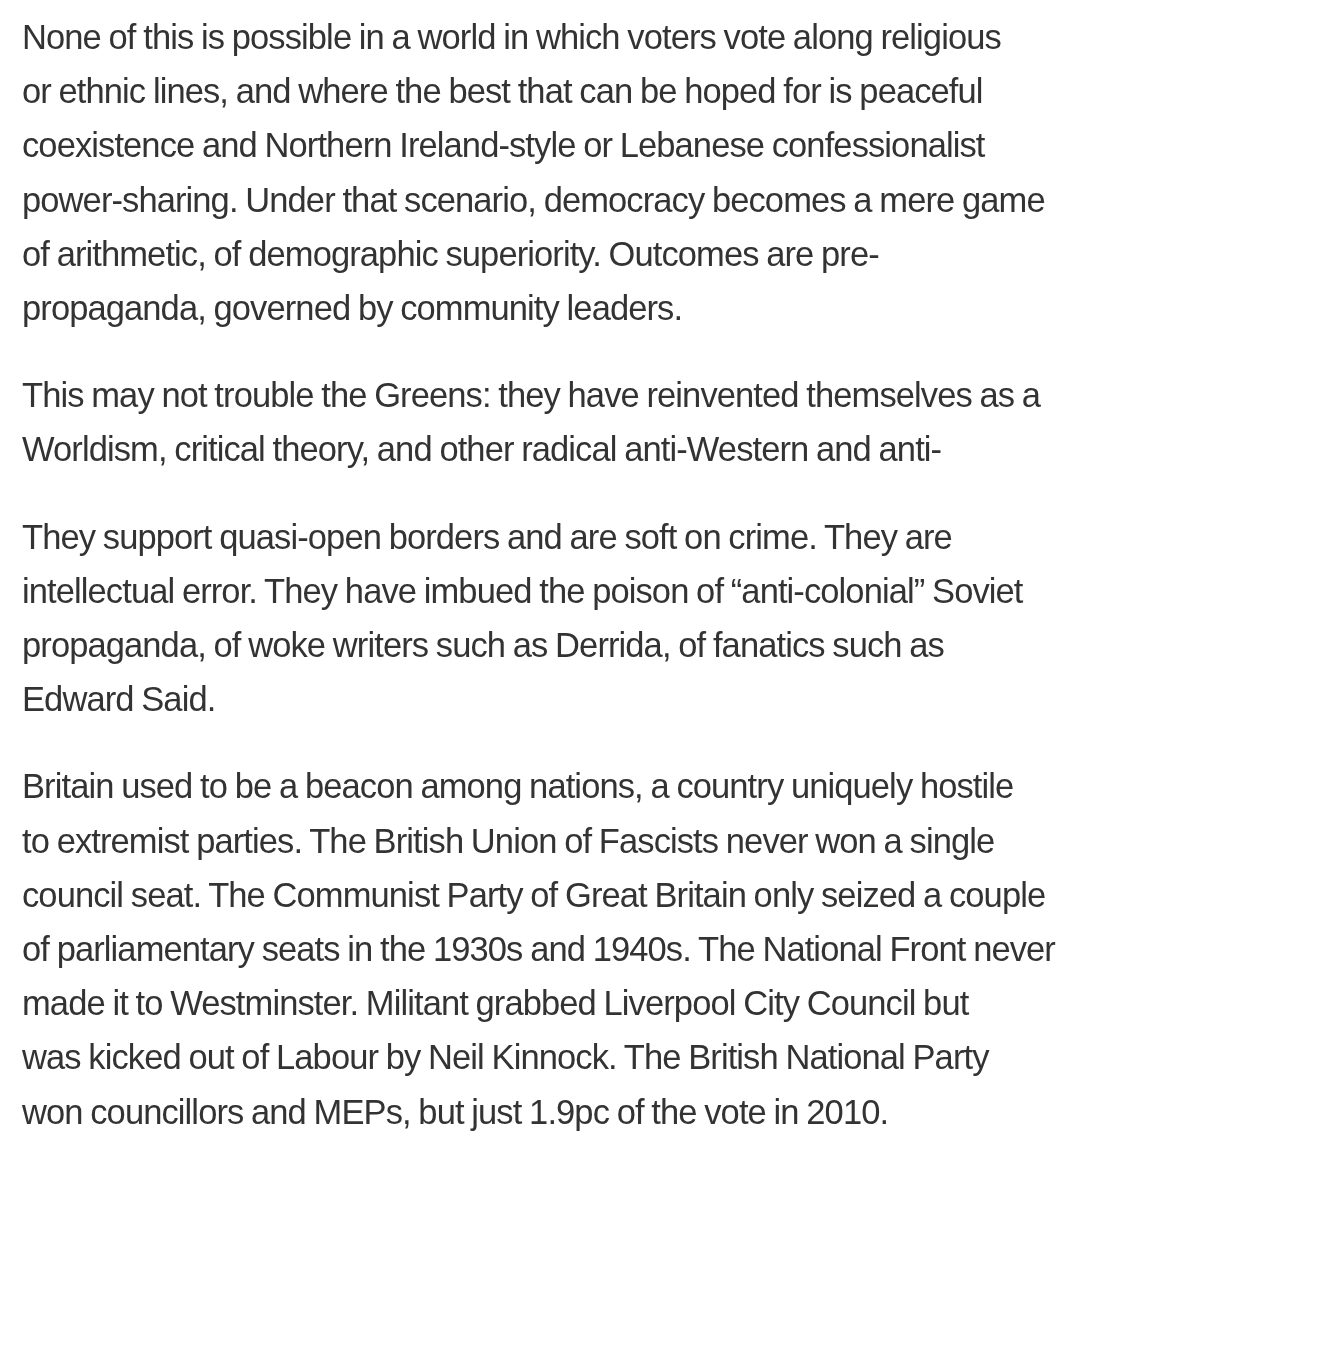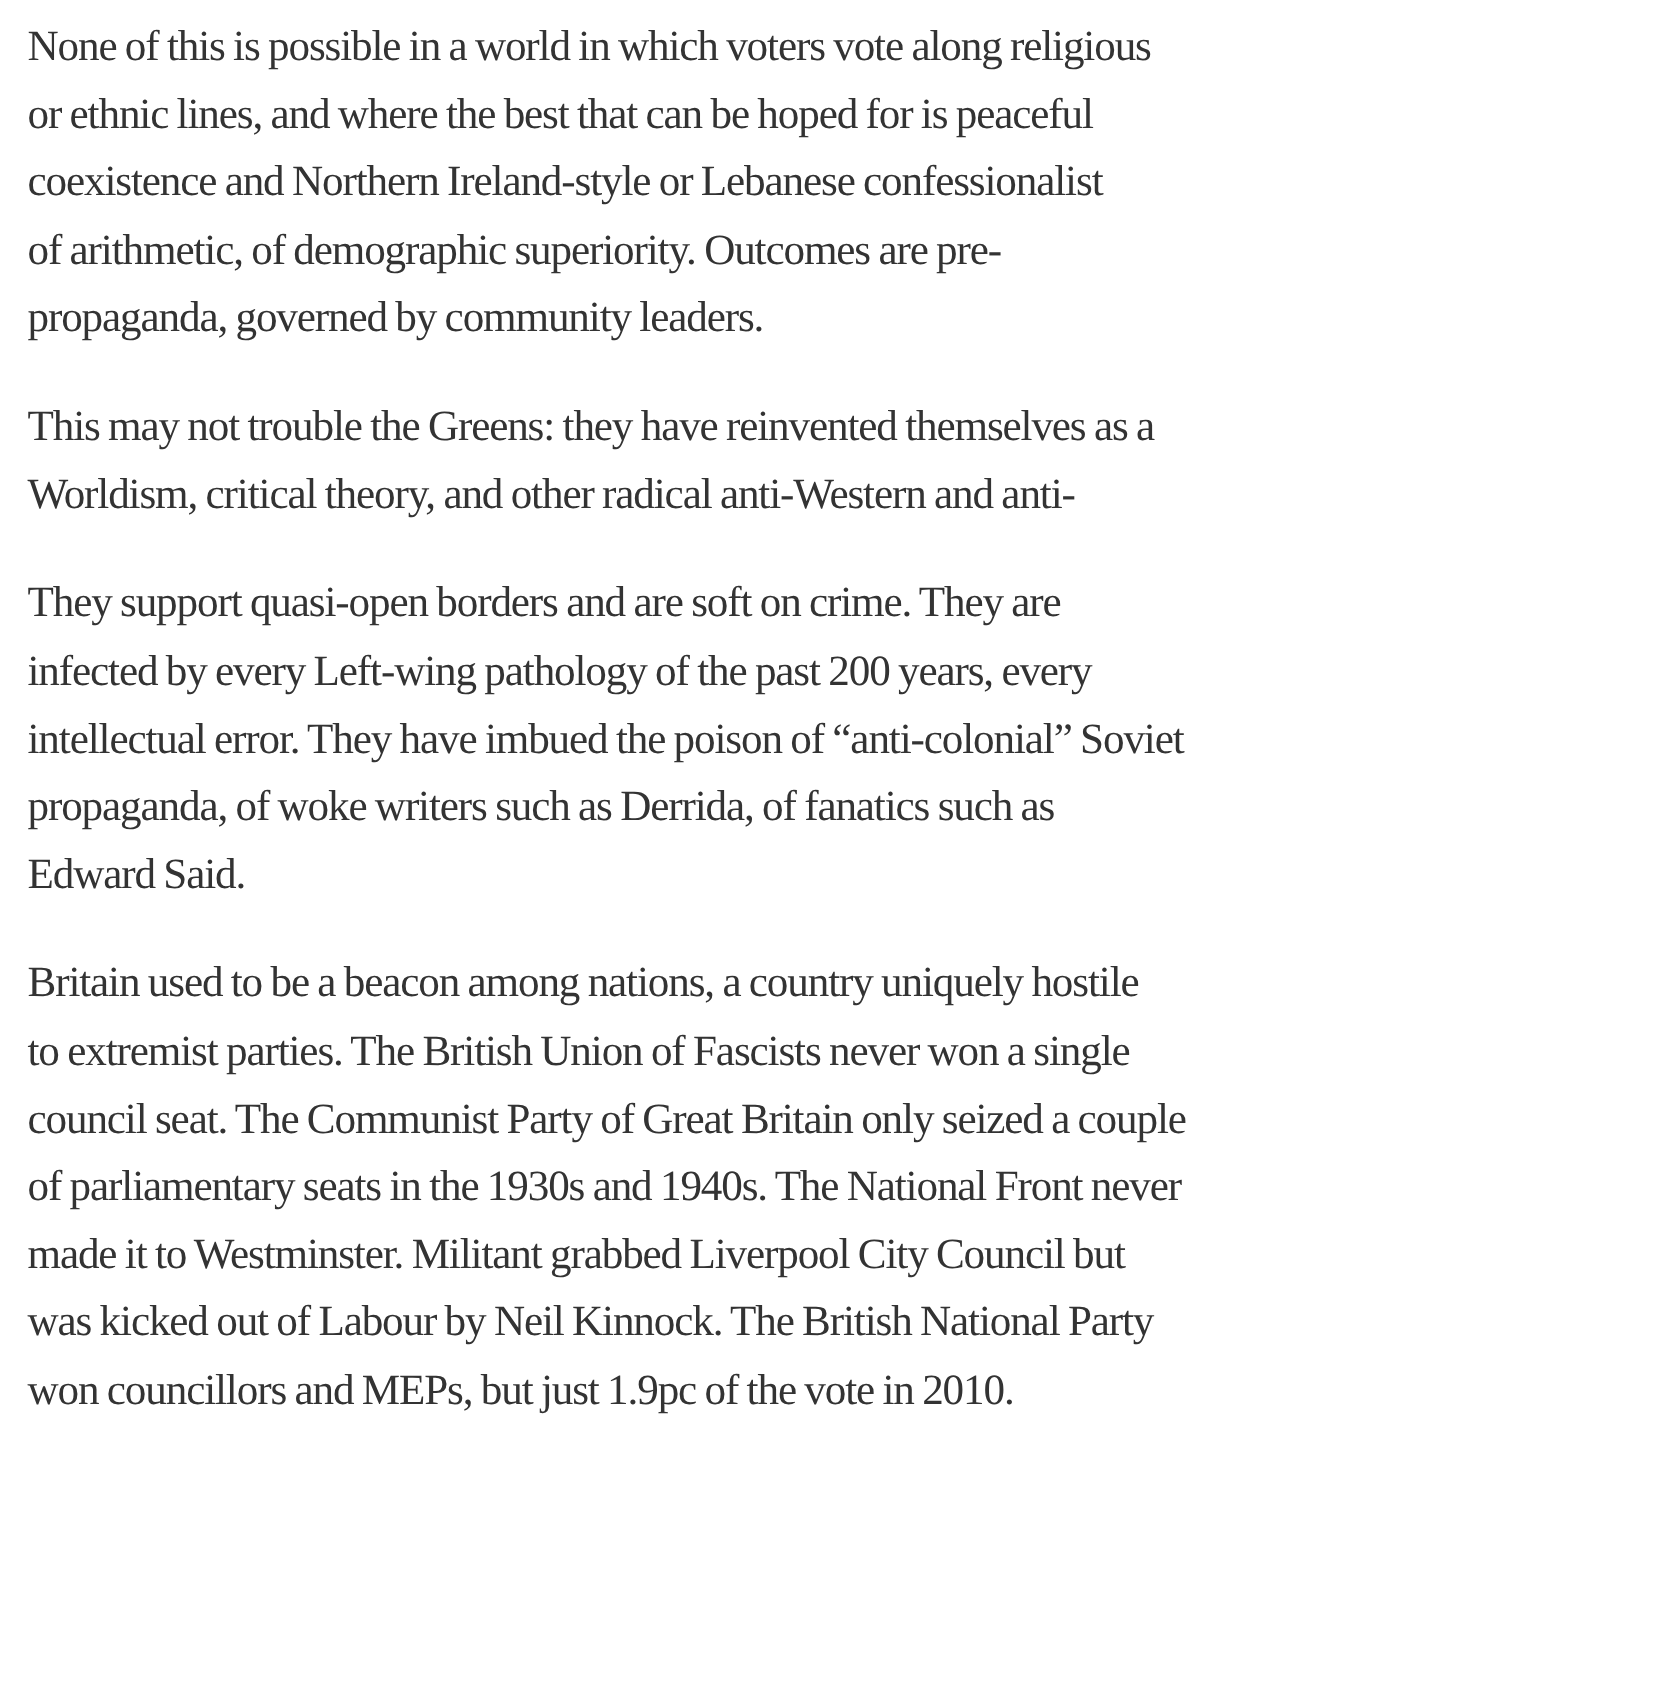--- a/index.html
+++ b/index.html
@@ -12,53 +12,53 @@
       height: 1366px;
       overflow: hidden;
     }
     .article-body {
       padding: 10px 0 0 22px;
       box-sizing: border-box;
       width: 1332px;
     }
     .para {
       margin: 0 0 33px 0;
-      font-family: Liberation Serif, serif;
+      font-family: Liberation Sans, sans-serif;
       font-size: 34.5px;
       line-height: 54.2px;
       color: #333333;
       letter-spacing: -0.9px;
       word-spacing: -1px;
       white-space: nowrap;
     }
     .line {
       display: block;
     }
   </style>
 </head>
 <body>
 
 <div class="article-body">
 
   <p class="para">
     <span class="line">None of this is possible in a world in which voters vote along religious</span>
     <span class="line">or ethnic lines, and where the best that can be hoped for is peaceful</span>
     <span class="line">coexistence and Northern Ireland-style or Lebanese confessionalist</span>
+    <span class="line">power-sharing. Under that scenario, democracy becomes a mere game</span>
     <span class="line">of arithmetic, of demographic superiority. Outcomes are pre-</span>
     <span class="line">propaganda, governed by community leaders.</span>
   </p>
 
   <p class="para">
     <span class="line">This may not trouble the Greens: they have reinvented themselves as a</span>
     <span class="line">Worldism, critical theory, and other radical anti-Western and anti-</span>
   </p>
 
   <p class="para">
     <span class="line">They support quasi-open borders and are soft on crime. They are</span>
-    <span class="line">infected by every Left-wing pathology of the past 200 years, every</span>
     <span class="line">intellectual error. They have imbued the poison of “anti-colonial” Soviet</span>
     <span class="line">propaganda, of woke writers such as Derrida, of fanatics such as</span>
     <span class="line">Edward Said.</span>
   </p>
 
   <p class="para">
     <span class="line">Britain used to be a beacon among nations, a country uniquely hostile</span>
     <span class="line">to extremist parties. The British Union of Fascists never won a single</span>
     <span class="line">council seat. The Communist Party of Great Britain only seized a couple</span>
     <span class="line">of parliamentary seats in the 1930s and 1940s. The National Front never</span>

